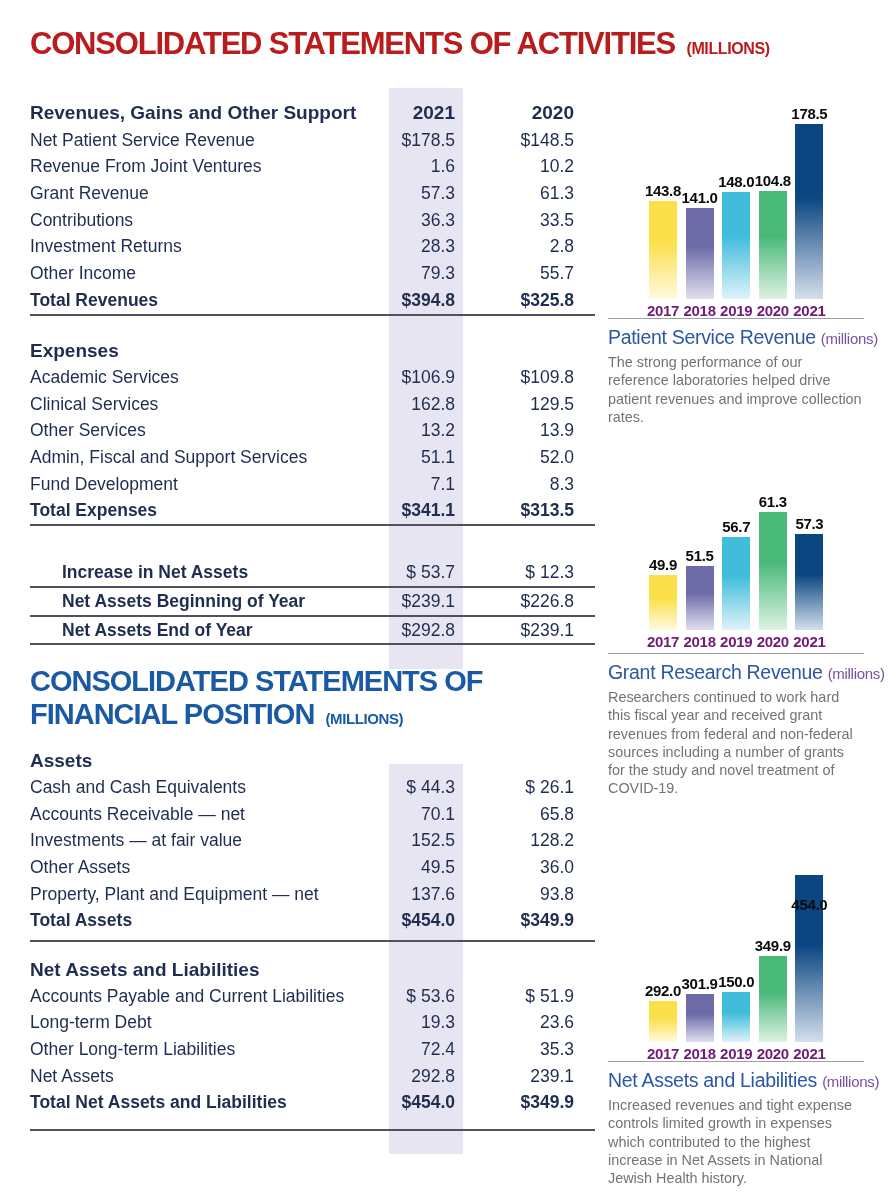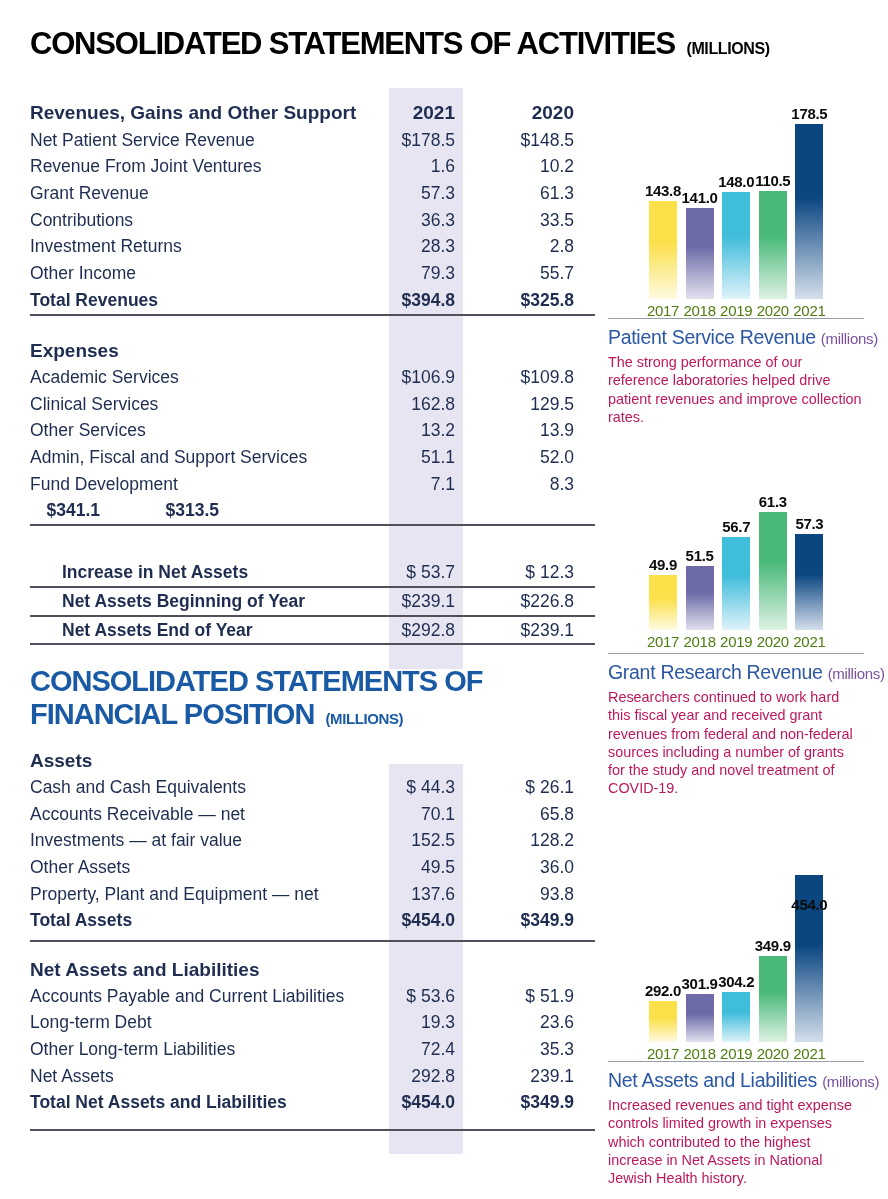--- a/index.html
+++ b/index.html
@@ -4,21 +4,21 @@
 <style>
   html,body { margin:0; padding:0; background:#ffffff; }
   .page { position:relative; width:888px; height:1199px; background:#ffffff;
           font-family:"Liberation Sans", sans-serif; overflow:hidden; }
 
   
   .band { position:absolute; left:389px; width:74px; background:#E7E5F1; z-index:0; }
 
   
   .main-title { position:absolute; left:30px; top:26px; z-index:2;
-                font-weight:bold; font-size:31px; letter-spacing:-1.2px; color:#000000; white-space:nowrap; }
+                font-weight:bold; font-size:31px; letter-spacing:-1.2px; color:#b91c1c; white-space:nowrap; }
   .title-suffix { font-size:16px; letter-spacing:-0.4px; margin-left:4px; }
   .sub-title { font-weight:bold; font-size:29px; line-height:33px; letter-spacing:-1px;
                color:#1A5AA5; margin:0; white-space:nowrap; }
   .sub-title .title-suffix { font-size:15px; }
 
   
   .left-col { position:absolute; left:30px; top:100px; width:565px; z-index:1; }
   .row { display:flex; align-items:center; height:26.7px; font-size:17.5px;
          color:#1E2D50; padding-right:21px; }
   .row .lbl { flex:1; white-space:nowrap; }
@@ -28,29 +28,29 @@
   .row.bold { font-weight:bold; }
   .row.indent .lbl { padding-left:32px;font-weight:bold; }
   .rule { height:2px; background:#51515E; }
   .spacer { width:100%; }
 
   
   .chart { position:absolute; left:608px; width:252px; z-index:1; }
   .bar { position:absolute; }
   .val-label { position:absolute; width:60px; text-align:center; font-weight:bold;
                font-size:15px; letter-spacing:-0.3px; color:#0B0B0B; white-space:nowrap; }
-  .year-label { position:absolute; width:50px; text-align:center; font-weight:normal;
-                font-size:15px; letter-spacing:-0.3px; color:#4d7c0f; }
+  .year-label { position:absolute; width:50px; text-align:center; font-weight:bold;
+                font-size:15px; letter-spacing:-0.3px; color:#701a75; }
 
   
   .caption { position:absolute; left:608px; width:256px; z-index:1; }
   .cap-rule { height:1px; background:#9AA0A8; margin-bottom:7px; }
   .cap-title { font-size:19.5px; letter-spacing:-0.3px; color:#2B57A5; white-space:nowrap; }
   .cap-suffix { font-size:15px; color:#7B4FA0; }
-  .cap-body { font-size:14.4px; line-height:18.3px; color:#be185d; margin-top:4px; }
+  .cap-body { font-size:14.4px; line-height:18.3px; color:#737373; margin-top:4px; }
 </style>
 </head>
 <body>
 
 <div class="page">
 
   <div class="band" style="top:88px; height:581px;"></div>
   <div class="band" style="top:764px; height:390px;"></div>
 
   <div class="main-title">
@@ -128,20 +128,21 @@
           <div class="lbl">Admin, Fiscal and Support Services</div>
           <div class="v1">51.1</div>
           <div class="v2">52.0</div>
         </div>
         <div class="row">
           <div class="lbl">Fund Development</div>
           <div class="v1">7.1</div>
           <div class="v2">8.3</div>
         </div>
         <div class="row bold">
+          <div class="lbl">Total Expenses</div>
           <div class="v1">$341.1</div>
           <div class="v2">$313.5</div>
         </div>
       </div>
     <div class="rule"></div>
     <div class="spacer" style="height:33px;"></div>
     <div id="t1-net">
         <div class="row indent">
           <div class="lbl">Increase in Net Assets</div>
           <div class="v1">$ 53.7</div>
@@ -247,21 +248,21 @@
         <div class="bar" style="left: 41px; width: 28px; height: 98px; top: 97px; background: linear-gradient(rgb(251, 224, 74) 0%, rgb(251, 224, 74) 42%, rgb(254, 250, 224) 100%);"></div>
         <div class="val-label" style="left: 25px; top: 78px; text-align: center;">143.8</div>
         <div class="year-label" style="left: 30px; top: 198px;">2017</div>
         <div class="bar" style="left: 77.6px; width: 28px; height: 91px; top: 104px; background: linear-gradient(rgb(108, 107, 167) 0%, rgb(108, 107, 167) 42%, rgb(225, 224, 238) 100%);"></div>
         <div class="val-label" style="left: 61.6px; top: 85px;">141.0</div>
         <div class="year-label" style="left: 66.6px; top: 198px;">2018</div>
         <div class="bar" style="left: 114.2px; width: 28px; height: 107px; top: 88px; background: linear-gradient(rgb(65, 189, 220) 0%, rgb(65, 189, 220) 42%, rgb(223, 243, 250) 100%);"></div>
         <div class="val-label" style="left: 98.2px; top: 69px;">148.0</div>
         <div class="year-label" style="left: 103.2px; top: 198px;">2019</div>
         <div class="bar" style="left: 150.8px; width: 28px; height: 108px; top: 87px; background: linear-gradient(rgb(73, 185, 121) 0%, rgb(73, 185, 121) 42%, rgb(222, 242, 227) 100%);"></div>
-        <div class="val-label" style="left: 134.8px; top: 68px;">110.5</div>
+        <div class="val-label" style="left: 134.8px; top: 68px;">104.8</div>
         <div class="year-label" style="left: 139.8px; top: 198px;">2020</div>
         <div class="bar" style="left: 187.4px; width: 28px; height: 175px; top: 20px; background: linear-gradient(rgb(11, 70, 129) 0%, rgb(11, 70, 129) 42%, rgb(213, 223, 236) 100%);"></div>
         <div class="val-label" style="left: 171.4px; top: 1px;">178.5</div>
         <div class="year-label" style="left: 176.4px; top: 198px;">2021</div>
       </div>
       <div class="chart" style="top: 492px; height: 160px;">
         <div class="bar" style="left: 41px; width: 28px; height: 55px; top: 83px; background: linear-gradient(rgb(251, 224, 74) 0%, rgb(251, 224, 74) 42%, rgb(254, 250, 224) 100%);"></div>
         <div class="val-label" style="left: 25px; top: 64px;">49.9</div>
         <div class="year-label" style="left: 30px; top: 141px;">2017</div>
         <div class="bar" style="left: 77.6px; width: 28px; height: 64px; top: 74px; background: linear-gradient(rgb(108, 107, 167) 0%, rgb(108, 107, 167) 42%, rgb(225, 224, 238) 100%);"></div>
@@ -278,21 +279,21 @@
         <div class="year-label" style="left: 176.4px; top: 141px;">2021</div>
       </div>
       <div class="chart" style="top: 855px; height: 209px;">
         <div class="bar" style="left: 41px; width: 28px; height: 41px; top: 146px; background: linear-gradient(rgb(251, 224, 74) 0%, rgb(251, 224, 74) 42%, rgb(254, 250, 224) 100%);"></div>
         <div class="val-label" style="left: 25px; top: 127px;">292.0</div>
         <div class="year-label" style="left: 30px; top: 190px;">2017</div>
         <div class="bar" style="left: 77.6px; width: 28px; height: 48px; top: 139px; background: linear-gradient(rgb(108, 107, 167) 0%, rgb(108, 107, 167) 42%, rgb(225, 224, 238) 100%);"></div>
         <div class="val-label" style="left: 61.6px; top: 120px;">301.9</div>
         <div class="year-label" style="left: 66.6px; top: 190px;">2018</div>
         <div class="bar" style="left: 114.2px; width: 28px; height: 50px; top: 137px; background: linear-gradient(rgb(65, 189, 220) 0%, rgb(65, 189, 220) 42%, rgb(223, 243, 250) 100%);"></div>
-        <div class="val-label" style="left: 98.2px; top: 118px;">304.2</div>
+        <div class="val-label" style="left: 98.2px; top: 118px;">150.0</div>
         <div class="year-label" style="left: 103.2px; top: 190px;">2019</div>
         <div class="bar" style="left: 150.8px; width: 28px; height: 86px; top: 101px; background: linear-gradient(rgb(73, 185, 121) 0%, rgb(73, 185, 121) 42%, rgb(222, 242, 227) 100%);"></div>
         <div class="val-label" style="left: 134.8px; top: 82px;">349.9</div>
         <div class="year-label" style="left: 139.8px; top: 190px;">2020</div>
         <div class="bar" style="left: 187.4px; width: 28px; height: 167px; top: 20px; background: linear-gradient(rgb(11, 70, 129) 0%, rgb(11, 70, 129) 42%, rgb(213, 223, 236) 100%);"></div>
         <div class="val-label" style="left: 171.4px; top: 1px; margin-top: 40px;">454.0</div>
         <div class="year-label" style="left: 176.4px; top: 190px;">2021</div>
       </div>
     </div>
 

